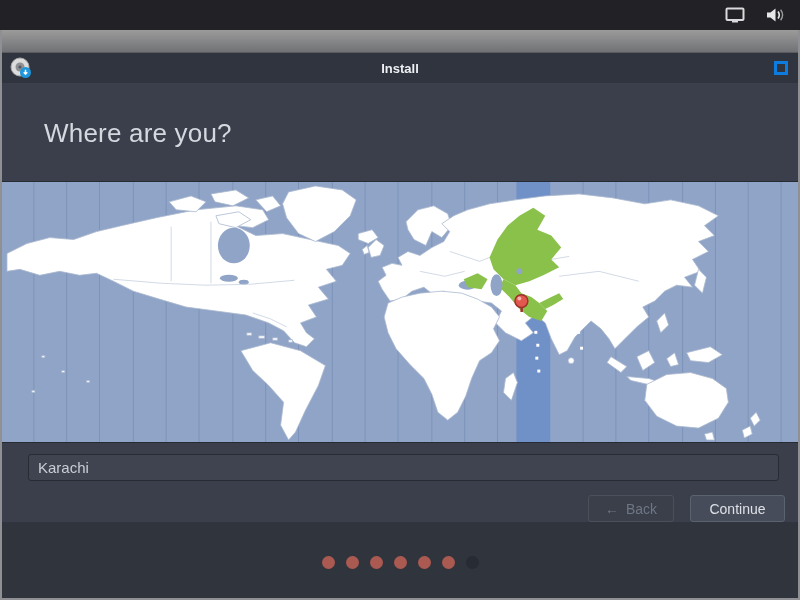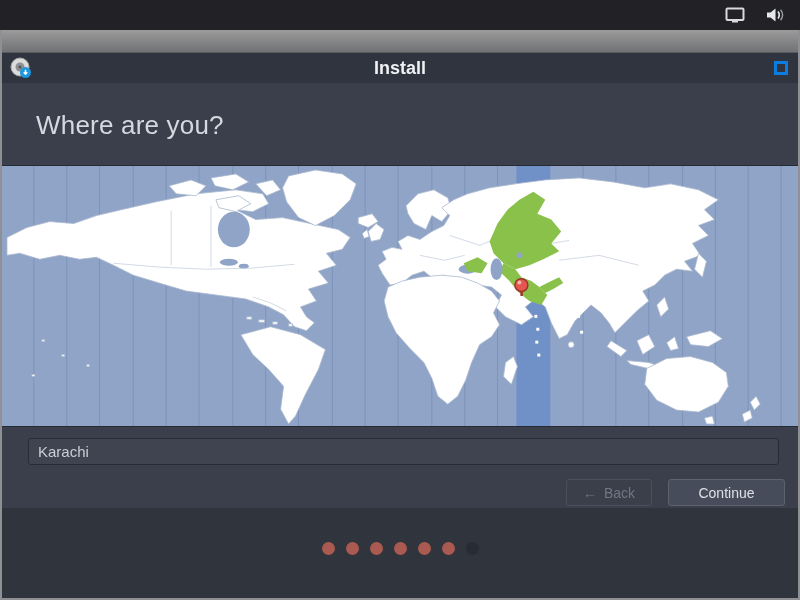--- a/index.html
+++ b/index.html
@@ -22,30 +22,30 @@
   }
   .grip{
     height:22px;flex:0 0 22px;
     background:linear-gradient(#9b9b9b,#717275);
     border-bottom:1px solid #5a5b5e;
   }
   .titlebar{
     height:30px;flex:0 0 30px;background:#30343f;position:relative;
     display:flex;align-items:center;justify-content:center;
   }
-  .titlebar .wtitle{font-size:18px;font-weight:bold;color:#eef0f4}
+  .titlebar .wtitle{font-size:13px;font-weight:bold;color:#eef0f4}
   .disc{position:absolute;left:8px;top:4px;width:22px;height:22px}
   .maxbox{
     position:absolute;right:10px;top:8px;width:8px;height:8px;
     border:3px solid var(--maximize-blue);background:transparent;cursor:pointer;
   }
   
   .content{flex:0 0 425px;background:#3a3f4b;display:flex;flex-direction:column}
   h1.heading{
-    margin:8px;padding:19px 0 0 26px;height:47px;box-sizing:content-box;
+    margin:16px;padding:19px 0 0 26px;height:47px;box-sizing:content-box;
     font-size:26px;font-weight:400;color:#d4d8df;letter-spacing:.2px;
   }
   .map{
     height:262px;flex:0 0 262px;position:relative;
     border-top:1px solid #262a32;border-bottom:1px solid #262a32;box-sizing:border-box;
     cursor:pointer;
   }
   .map svg{display:block;width:100%;height:100%}
   .input-row{padding:11px 19px 0 26px}
   .city-input{
@@ -57,21 +57,21 @@
   .buttons-row{
     margin-top:14px;display:flex;justify-content:flex-end;align-items:center;
     gap:16px;padding-right:13px;
   }
   .btn{
     height:27px;border-radius:3px;font-size:14px;cursor:pointer;
     font-family:"Liberation Sans","DejaVu Sans",sans-serif;
     display:inline-flex;align-items:center;justify-content:center;gap:7px;
   }
   .btn-back{width:86px;background:#3a3f4a;border:1px solid #4a505c;color:#6f7685;cursor:default}
-  .btn-continue{width:117px;background:#464c5a;border:1px solid #5b6270;color:#dde0e6}
+  .btn-continue{width:95px;background:#464c5a;border:1px solid #5b6270;color:#dde0e6}
   
   .footer{flex:1 1 auto;background:#30343d;display:flex;justify-content:center;align-items:flex-start}
   .dots{margin-top:34px;display:flex;gap:11px;align-items:center}
   .dot{width:13px;height:13px;border-radius:50%;background:var(--dot-inactive)}
   .dot.filled{background:var(--dot-red)}
 </style>
 </head>
 <body>
 
 <div class="panel">

